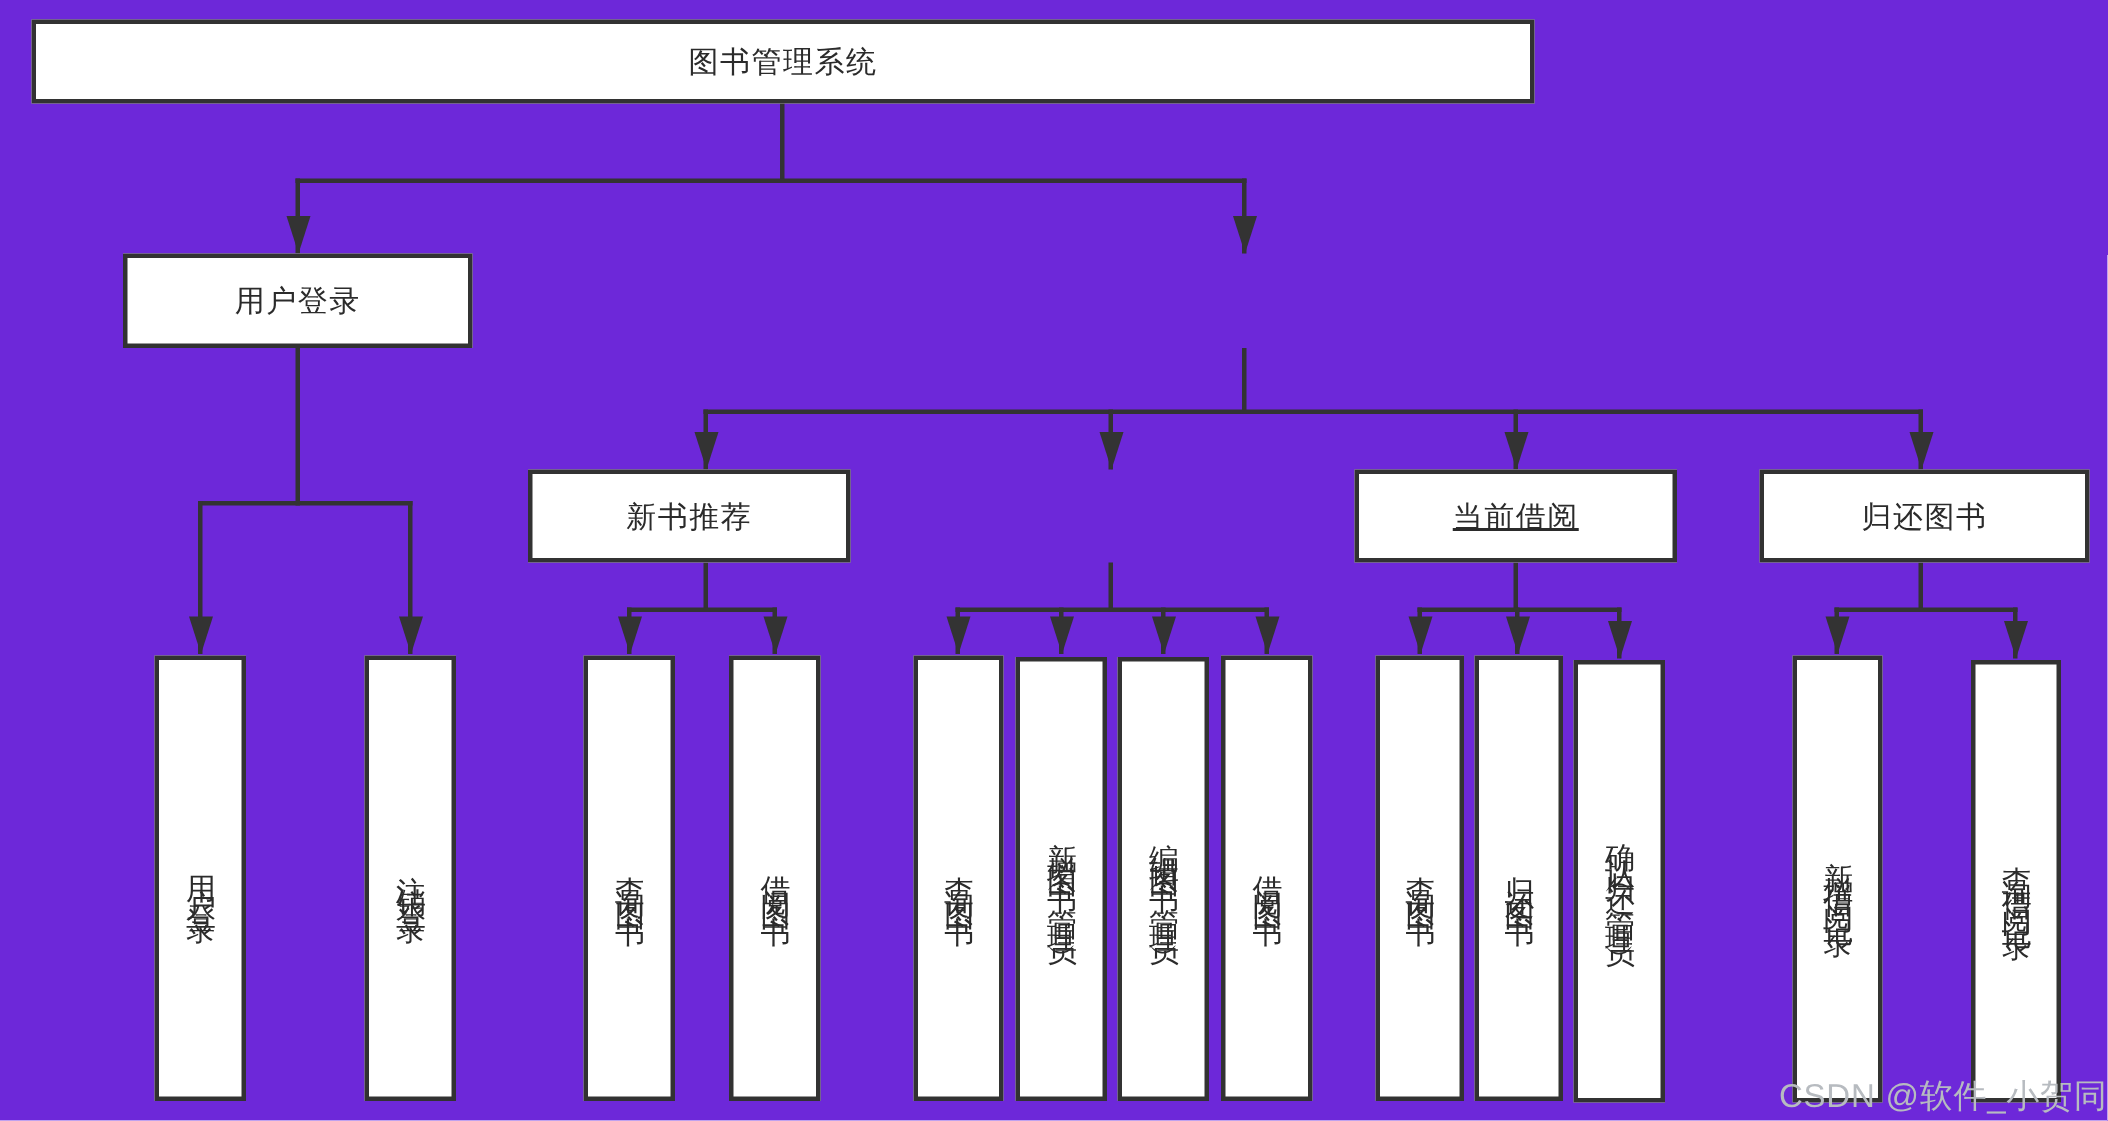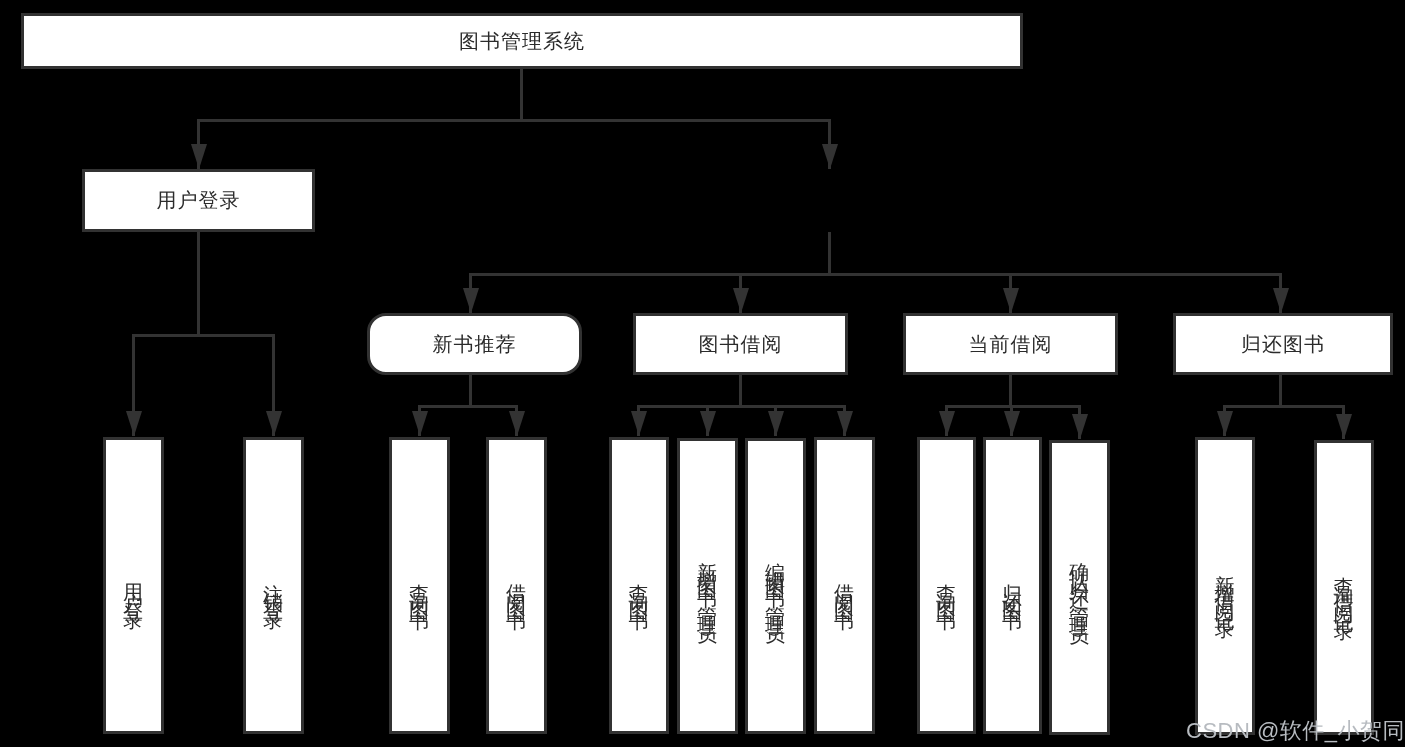--- a/index.html
+++ b/index.html
@@ -5,21 +5,21 @@
   html, body {
     margin: 0;
     padding: 0;
     background: #ffffff;
     font-family: "Liberation Sans", "DejaVu Sans", sans-serif;
   }
   .canvas {
     position: relative;
     width: 1405px;
     height: 747px;
-    background: #000000;
+    background: #6d28d9;
     overflow: hidden;
     text-align: center;
   }
   
   .hline, .vline {
     position: absolute;
     background: #333333;
   }
   .hline { height: 3px; }
   .vline { width: 3px; }
@@ -122,27 +122,24 @@
   <div class="arrow" style="left:1342px; top:405px; height:34px;"></div>
 
   <div class="box hbox" style="left:21px; top:13px; width:1002px; height:56px;">
     <span>图书管理系统</span>
   </div>
 
   <div class="box hbox" style="left:82px; top:169px; width:233px; height:63px;">
     <span>用户登录</span>
   </div>
 
-  <div class="box hbox" style="left:367px; top:313px; width:215px; height:62px;border-radius:19px;">
+  <div class="box hbox" style="left:352px; top:313px; width:215px; height:62px;">
     <span>新书推荐</span>
   </div>
-  <div class="box hbox" style="left:633px; top:313px; width:215px; height:62px;">
-    <span>图书借阅</span>
-  </div>
-  <div class="box hbox" style="left:903px; top:313px; width:215px; height:62px;">
+  <div class="box hbox" style="left:903px; top:313px; width:215px; height:62px;text-decoration:underline;">
     <span>当前借阅</span>
   </div>
   <div class="box hbox" style="left:1173px; top:313px; width:220px; height:62px;">
     <span>归还图书</span>
   </div>
 
   <div class="box vbox" style="left:103px; top:437px; width:61px; height:297px;">
     <span class="vtext">用户登录</span>
   </div>
   <div class="box vbox" style="left:243px; top:437px; width:61px; height:297px;">

